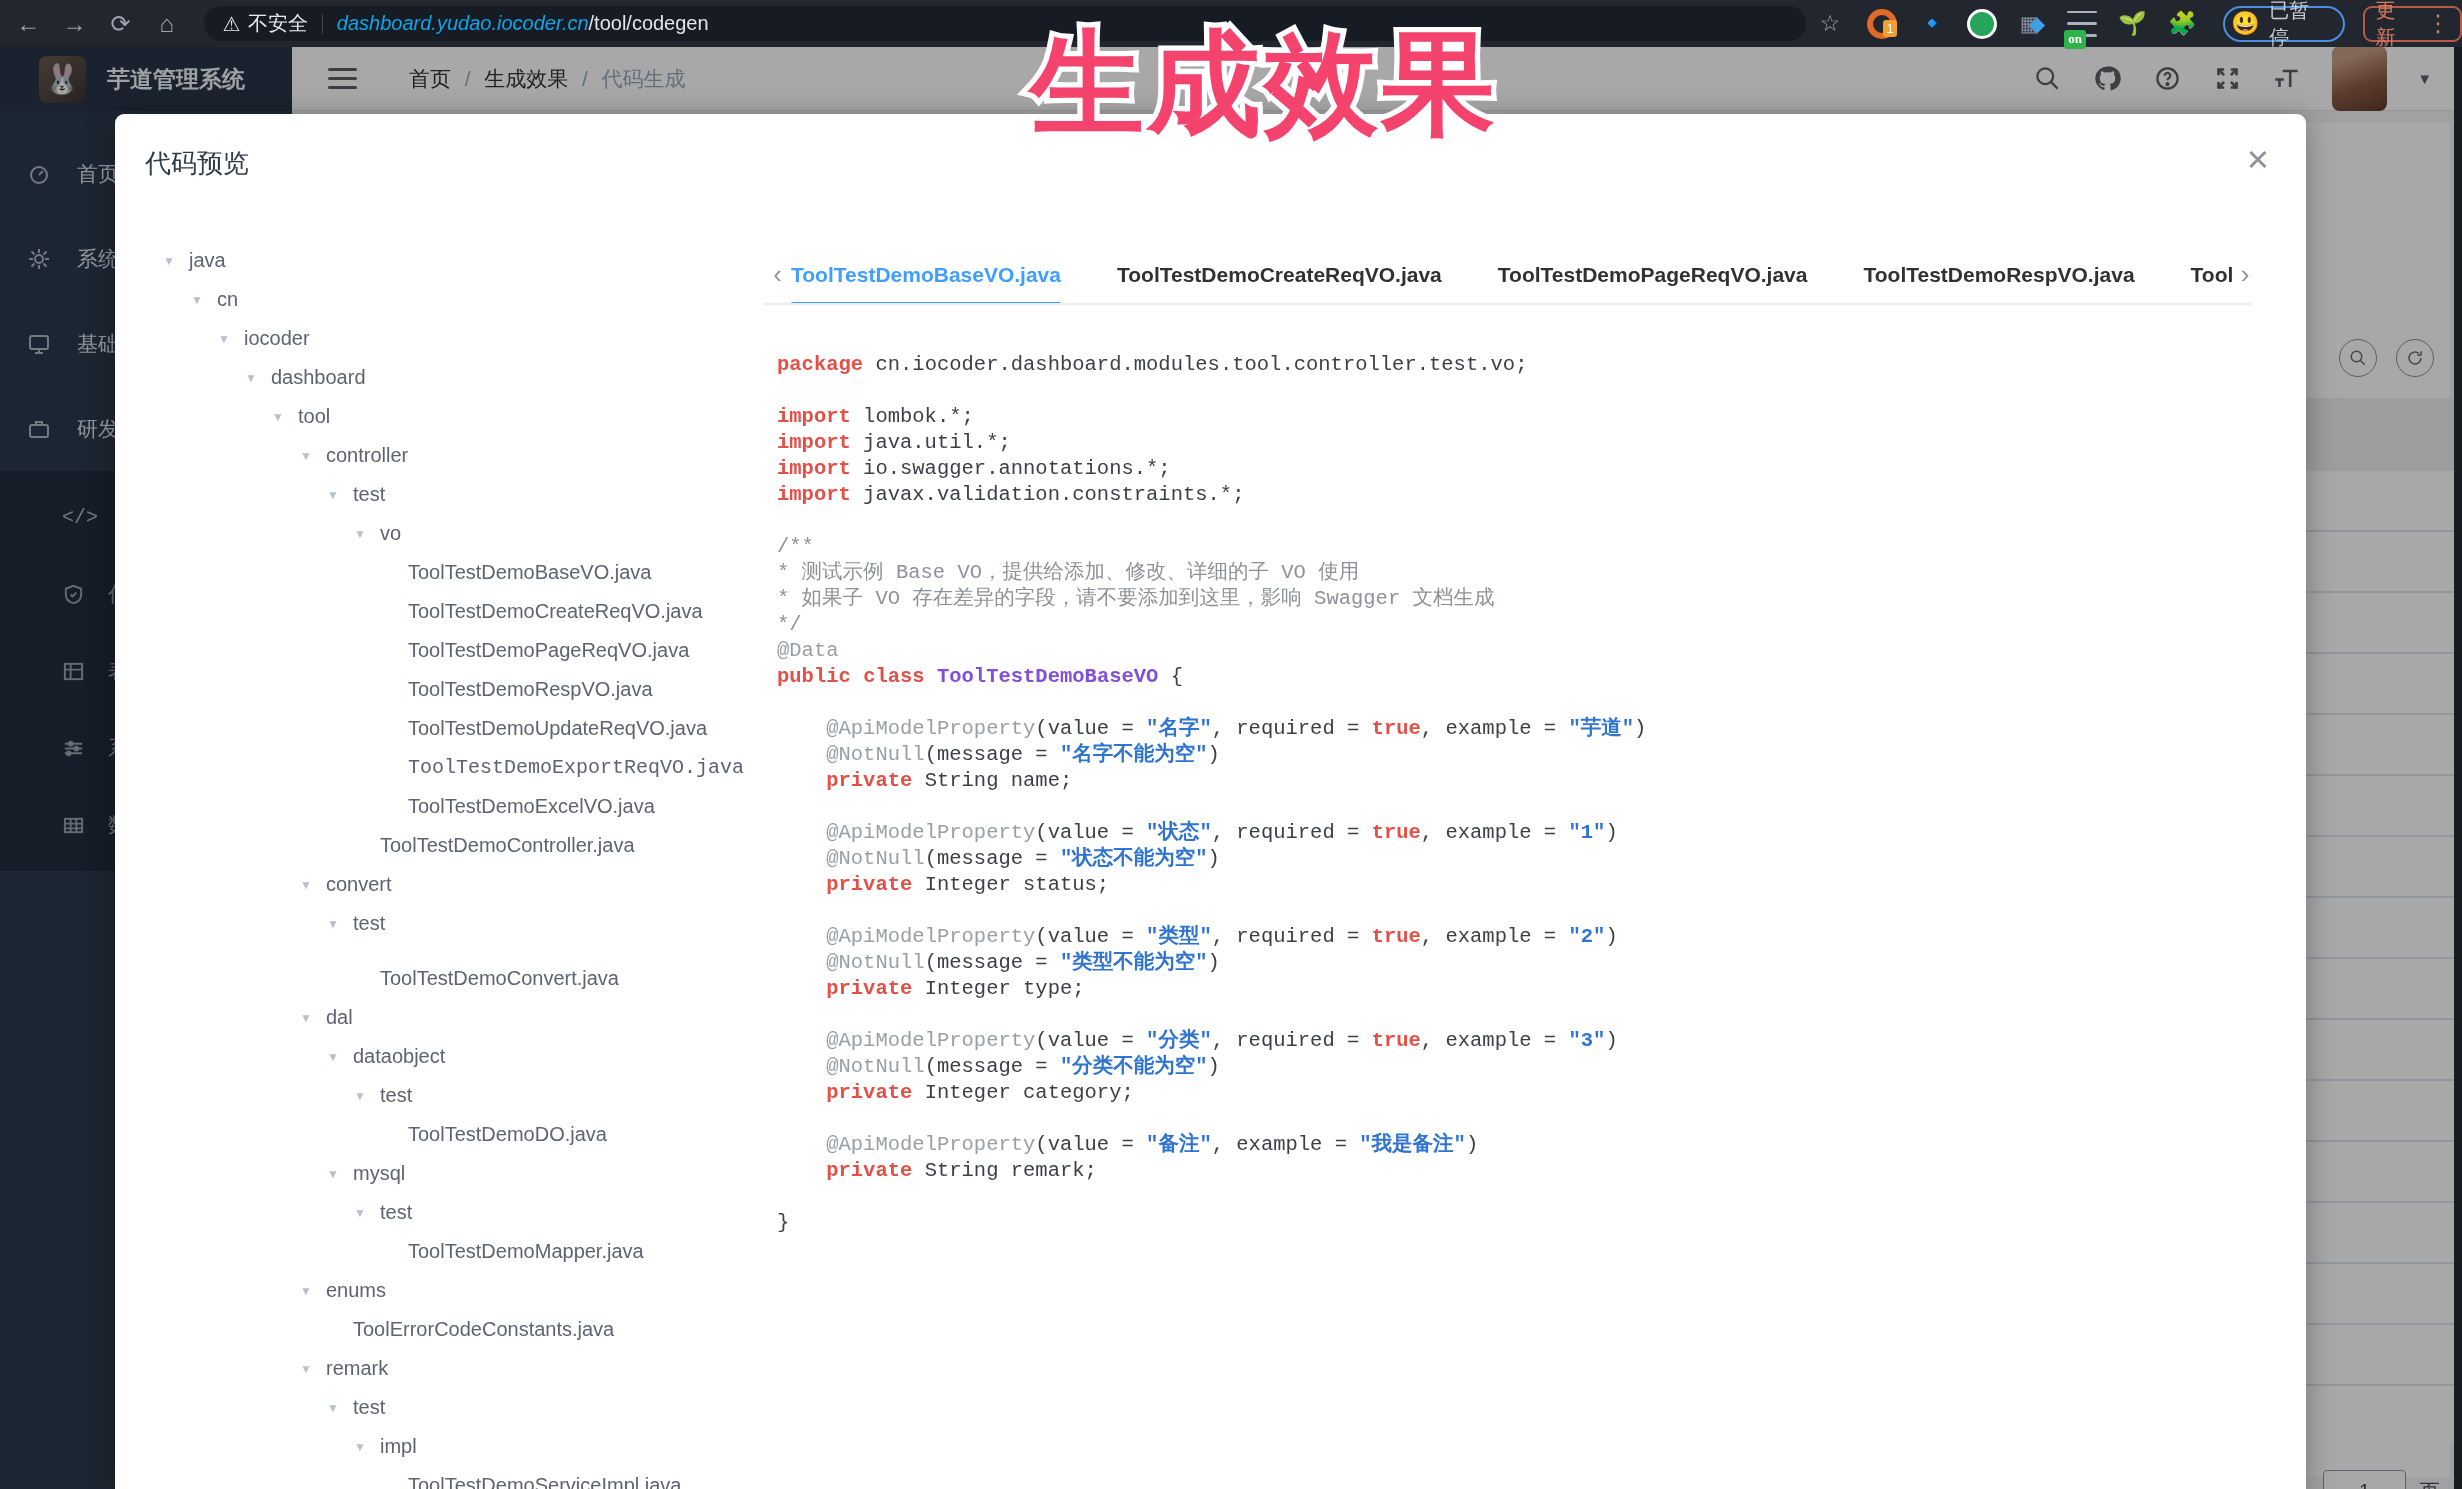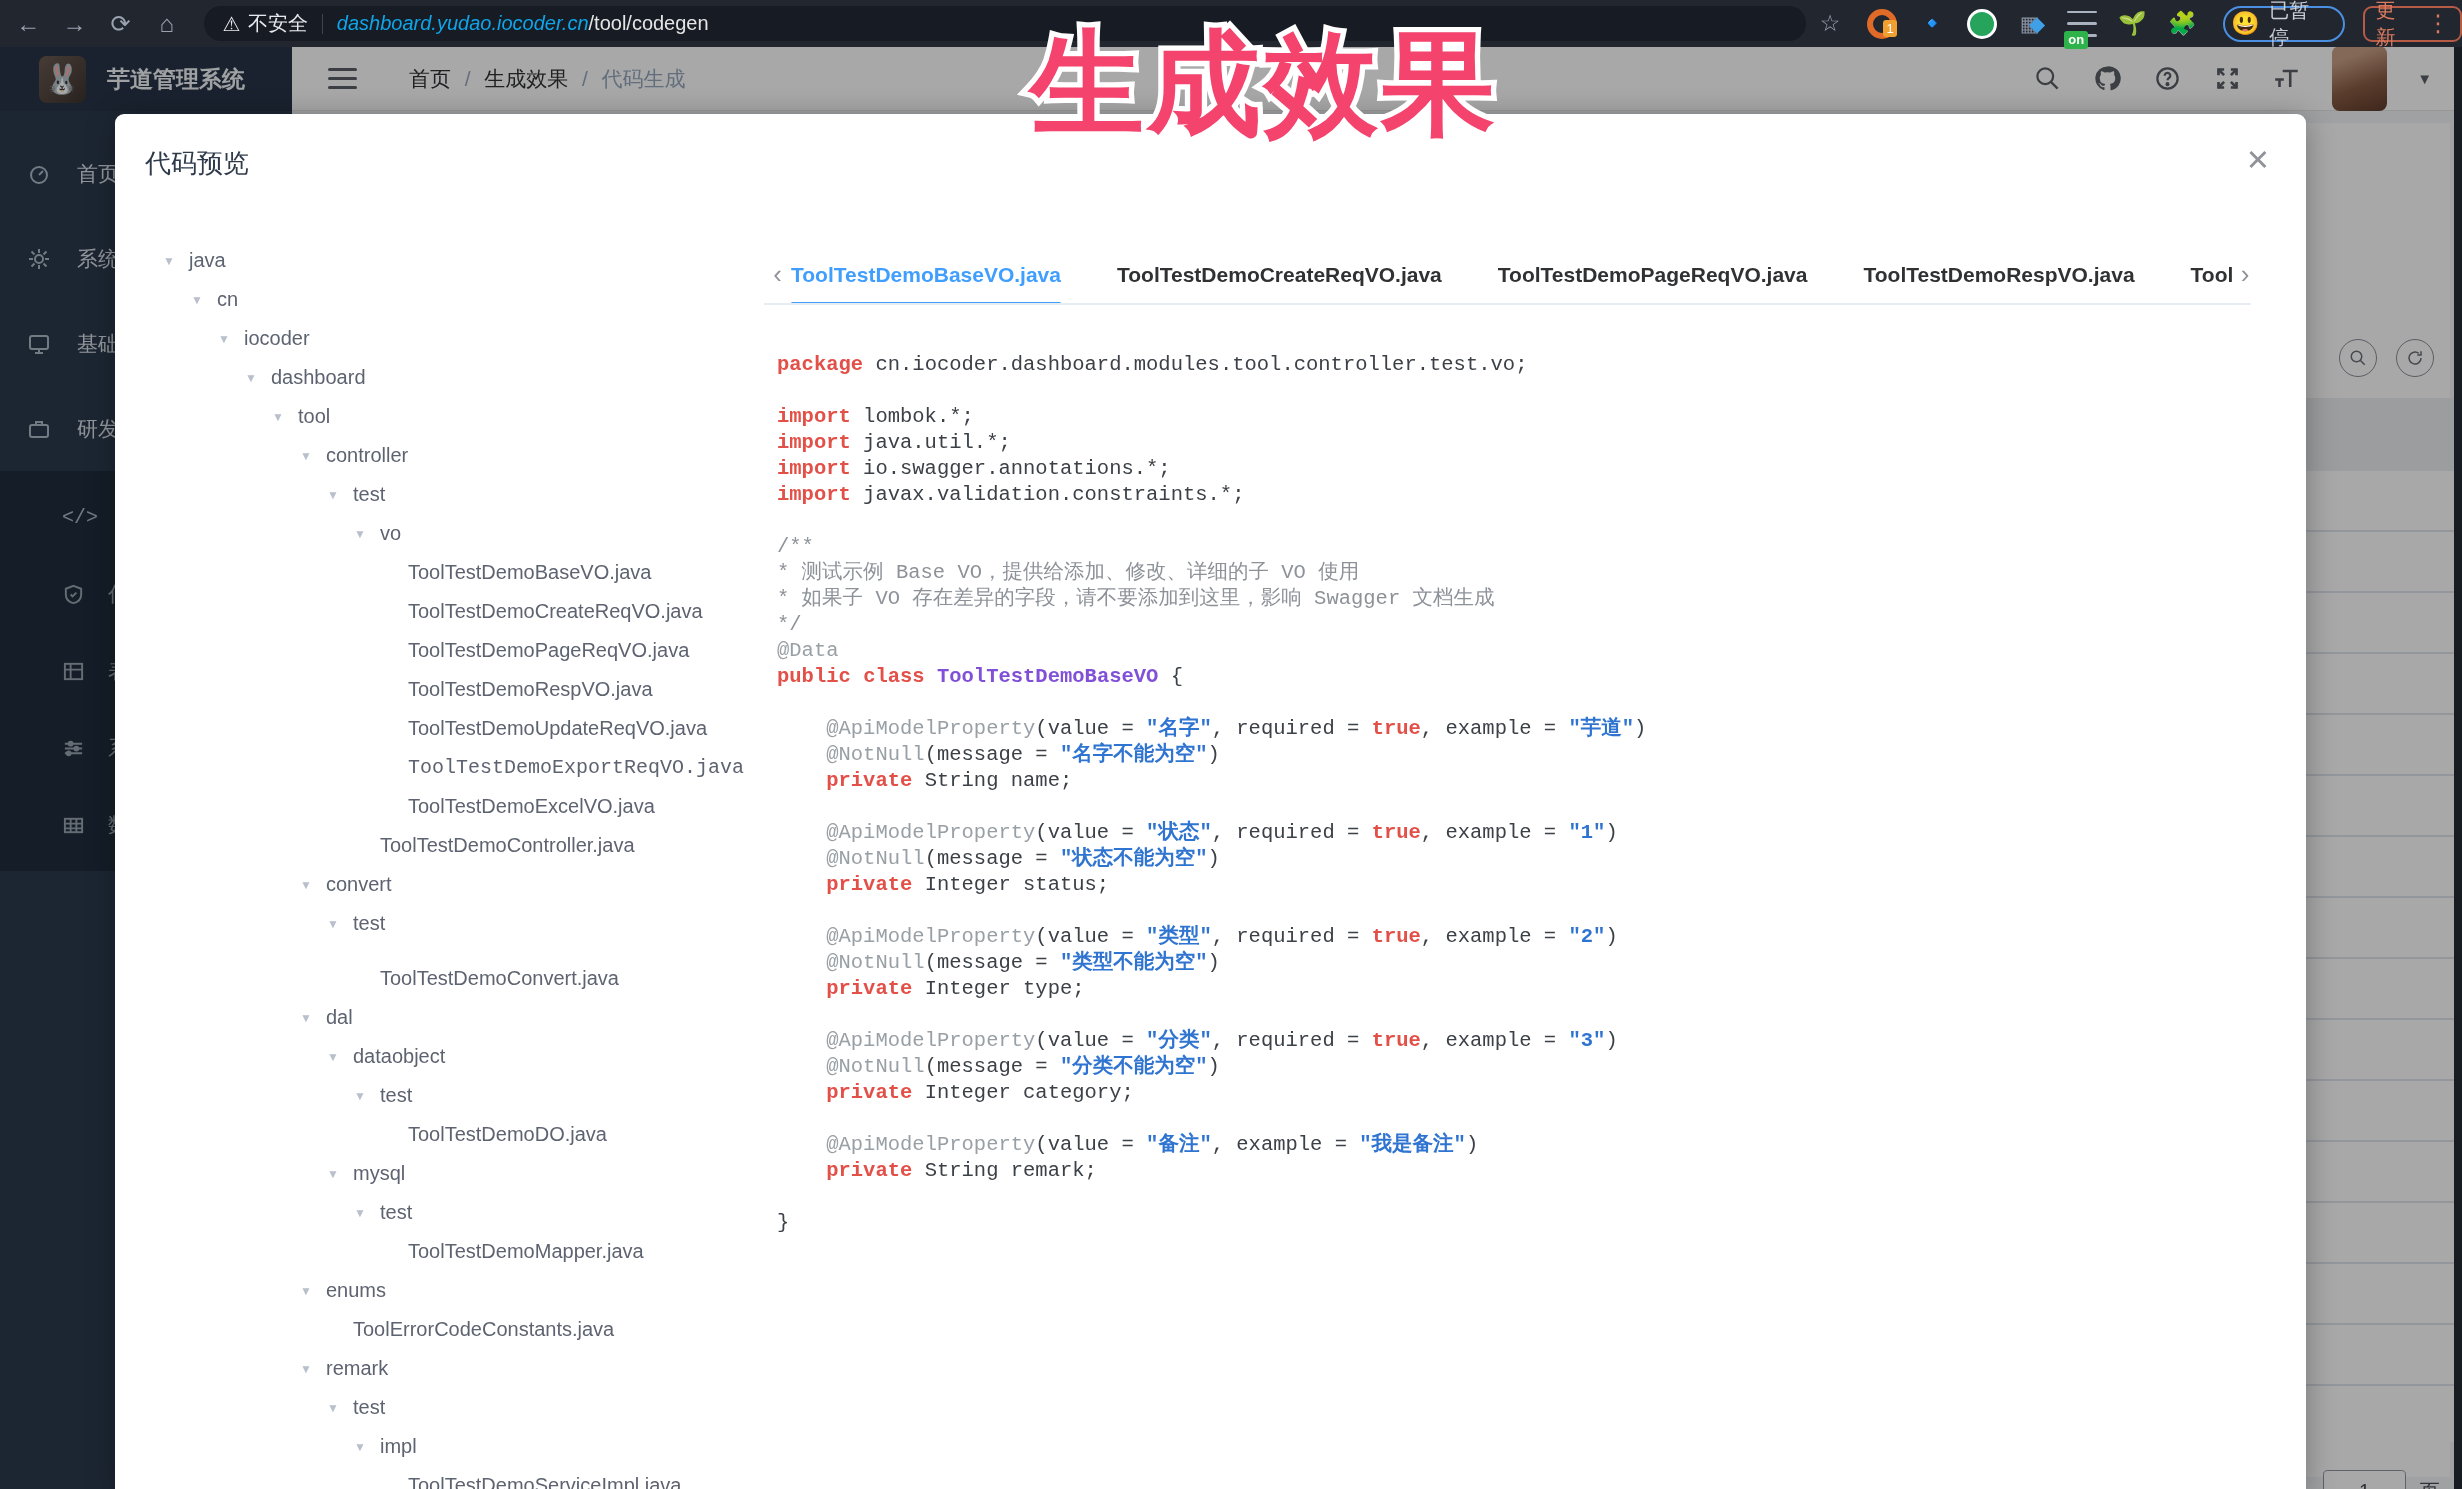--- a/index.html
+++ b/index.html
@@ -22,21 +22,21 @@
   .ext-row { display:flex; align-items:center; gap:20px; margin-left:27px; }
   .ext { width:30px; height:30px; border-radius:50%; position:relative;
     display:flex; align-items:center; justify-content:center; font-size:16.7px; }
   .ext-ubo { background:transparent; border:6.8px solid #e06b28; }
   .ext-badge { position:absolute; right:-6px; bottom:-4.6px; background:#f0a030; color:#fff;
     font-size:13px; line-height:1; padding:2.3px 3.8px; border-radius:3px; }
   .ext-drop { color:#4aa3f0; font-size:23px; }
   .ext-green { background:#27a45c; border:3px solid #fff; color:#fff; font-size:15px; }
   .ext-grid { color:#8a93a3; font-size:21px; }
   .ext-grid i { color:#3fa0e8; font-style:normal; margin-left:-10.6px; }
-  .ext-list { width:30px; height:26px; display:flex; flex-direction:column; gap:9px; position:relative; }
+  .ext-list { width:30px; height:26px; display:flex; flex-direction:column; gap:9px; position:relative;font-family:Liberation Serif, serif; }
   .ext-list b { height:4.6px; background:#aab2bf; border-radius:1.5px; }
   .on-badge { position:absolute; left:-3px; bottom:-12px; background:#2db34a; color:#fff;
     font-size:13px; padding:1.5px 3.8px; border-radius:3px; font-weight:bold; }
   .ext-plant { color:#7bbf3a; font-size:23px; }
   .ext-puzzle { color:#e8eaee; font-size:23px; }
   .paused-pill { margin-left:26px; height:36px; border:2.3px solid #4a8fe2; border-radius:18px;
     display:flex; align-items:center; padding:0 15px 0 6px; gap:9px; }
   .paused-pill .face { font-size:23px; }
   .paused-pill span { color:#c9ced6; font-size:20px; }
   .update-pill { margin-left:18px; height:36px; border:2.3px solid #b65c46; border-radius:9px;

